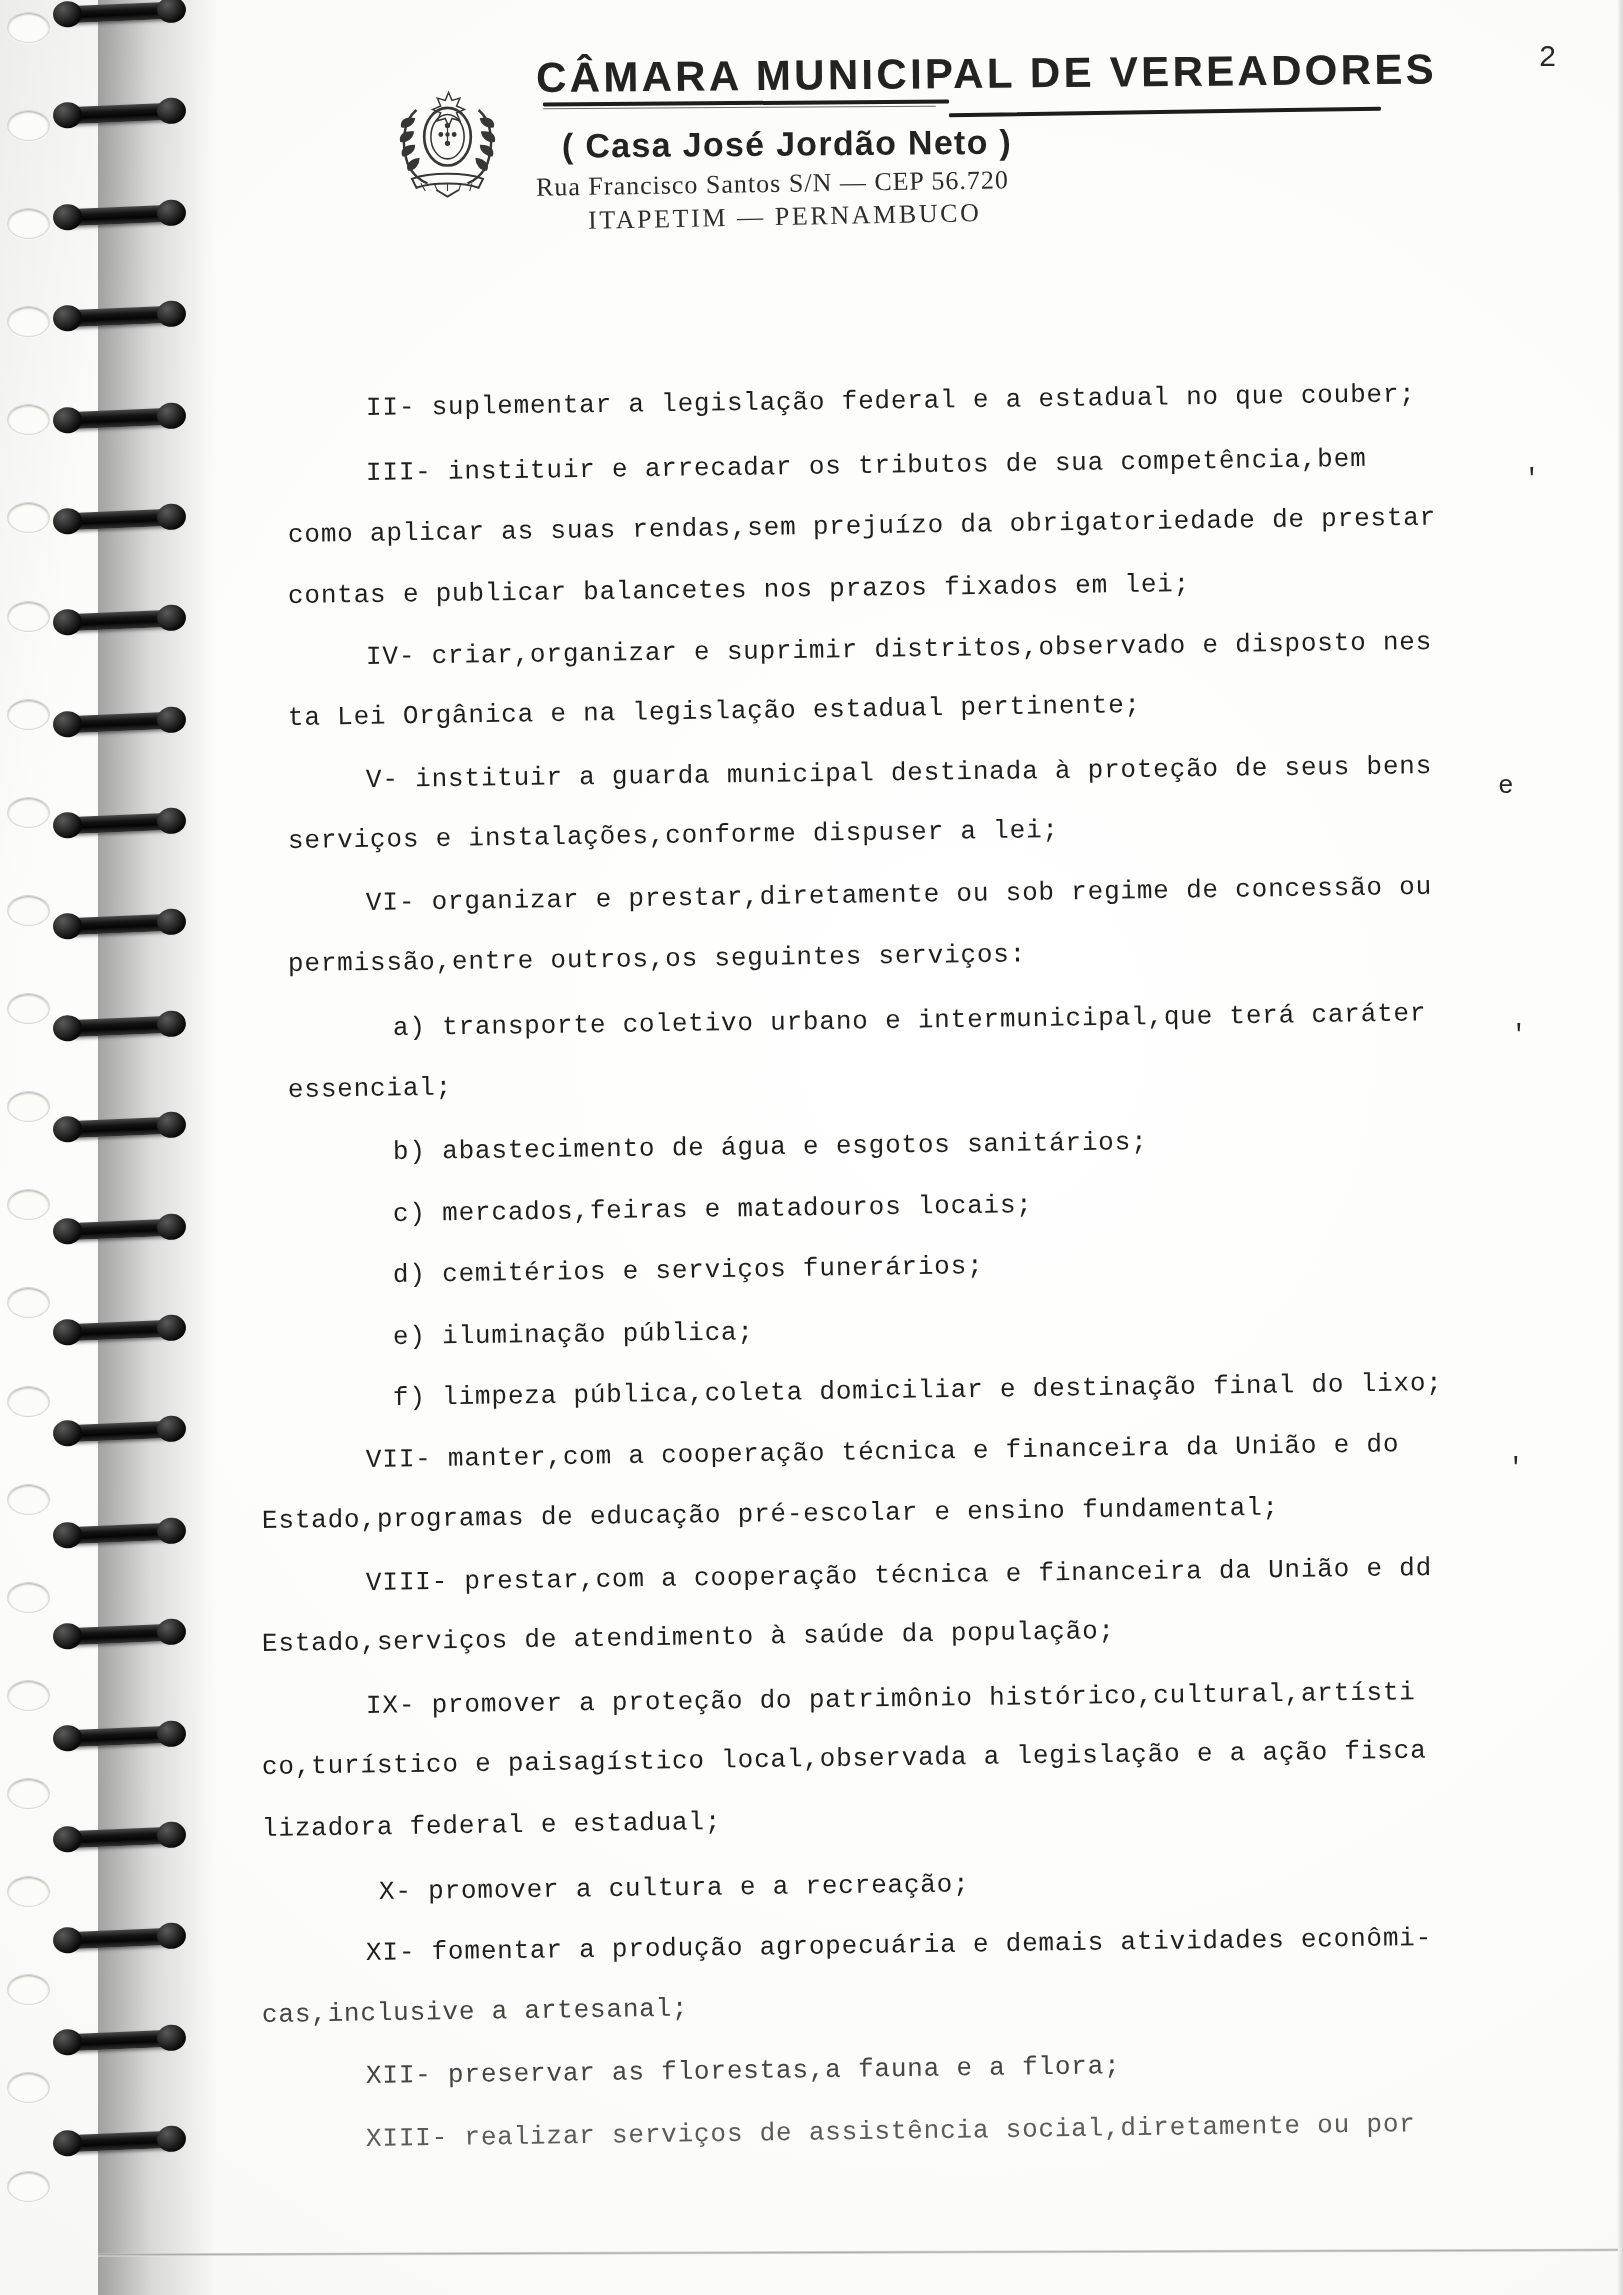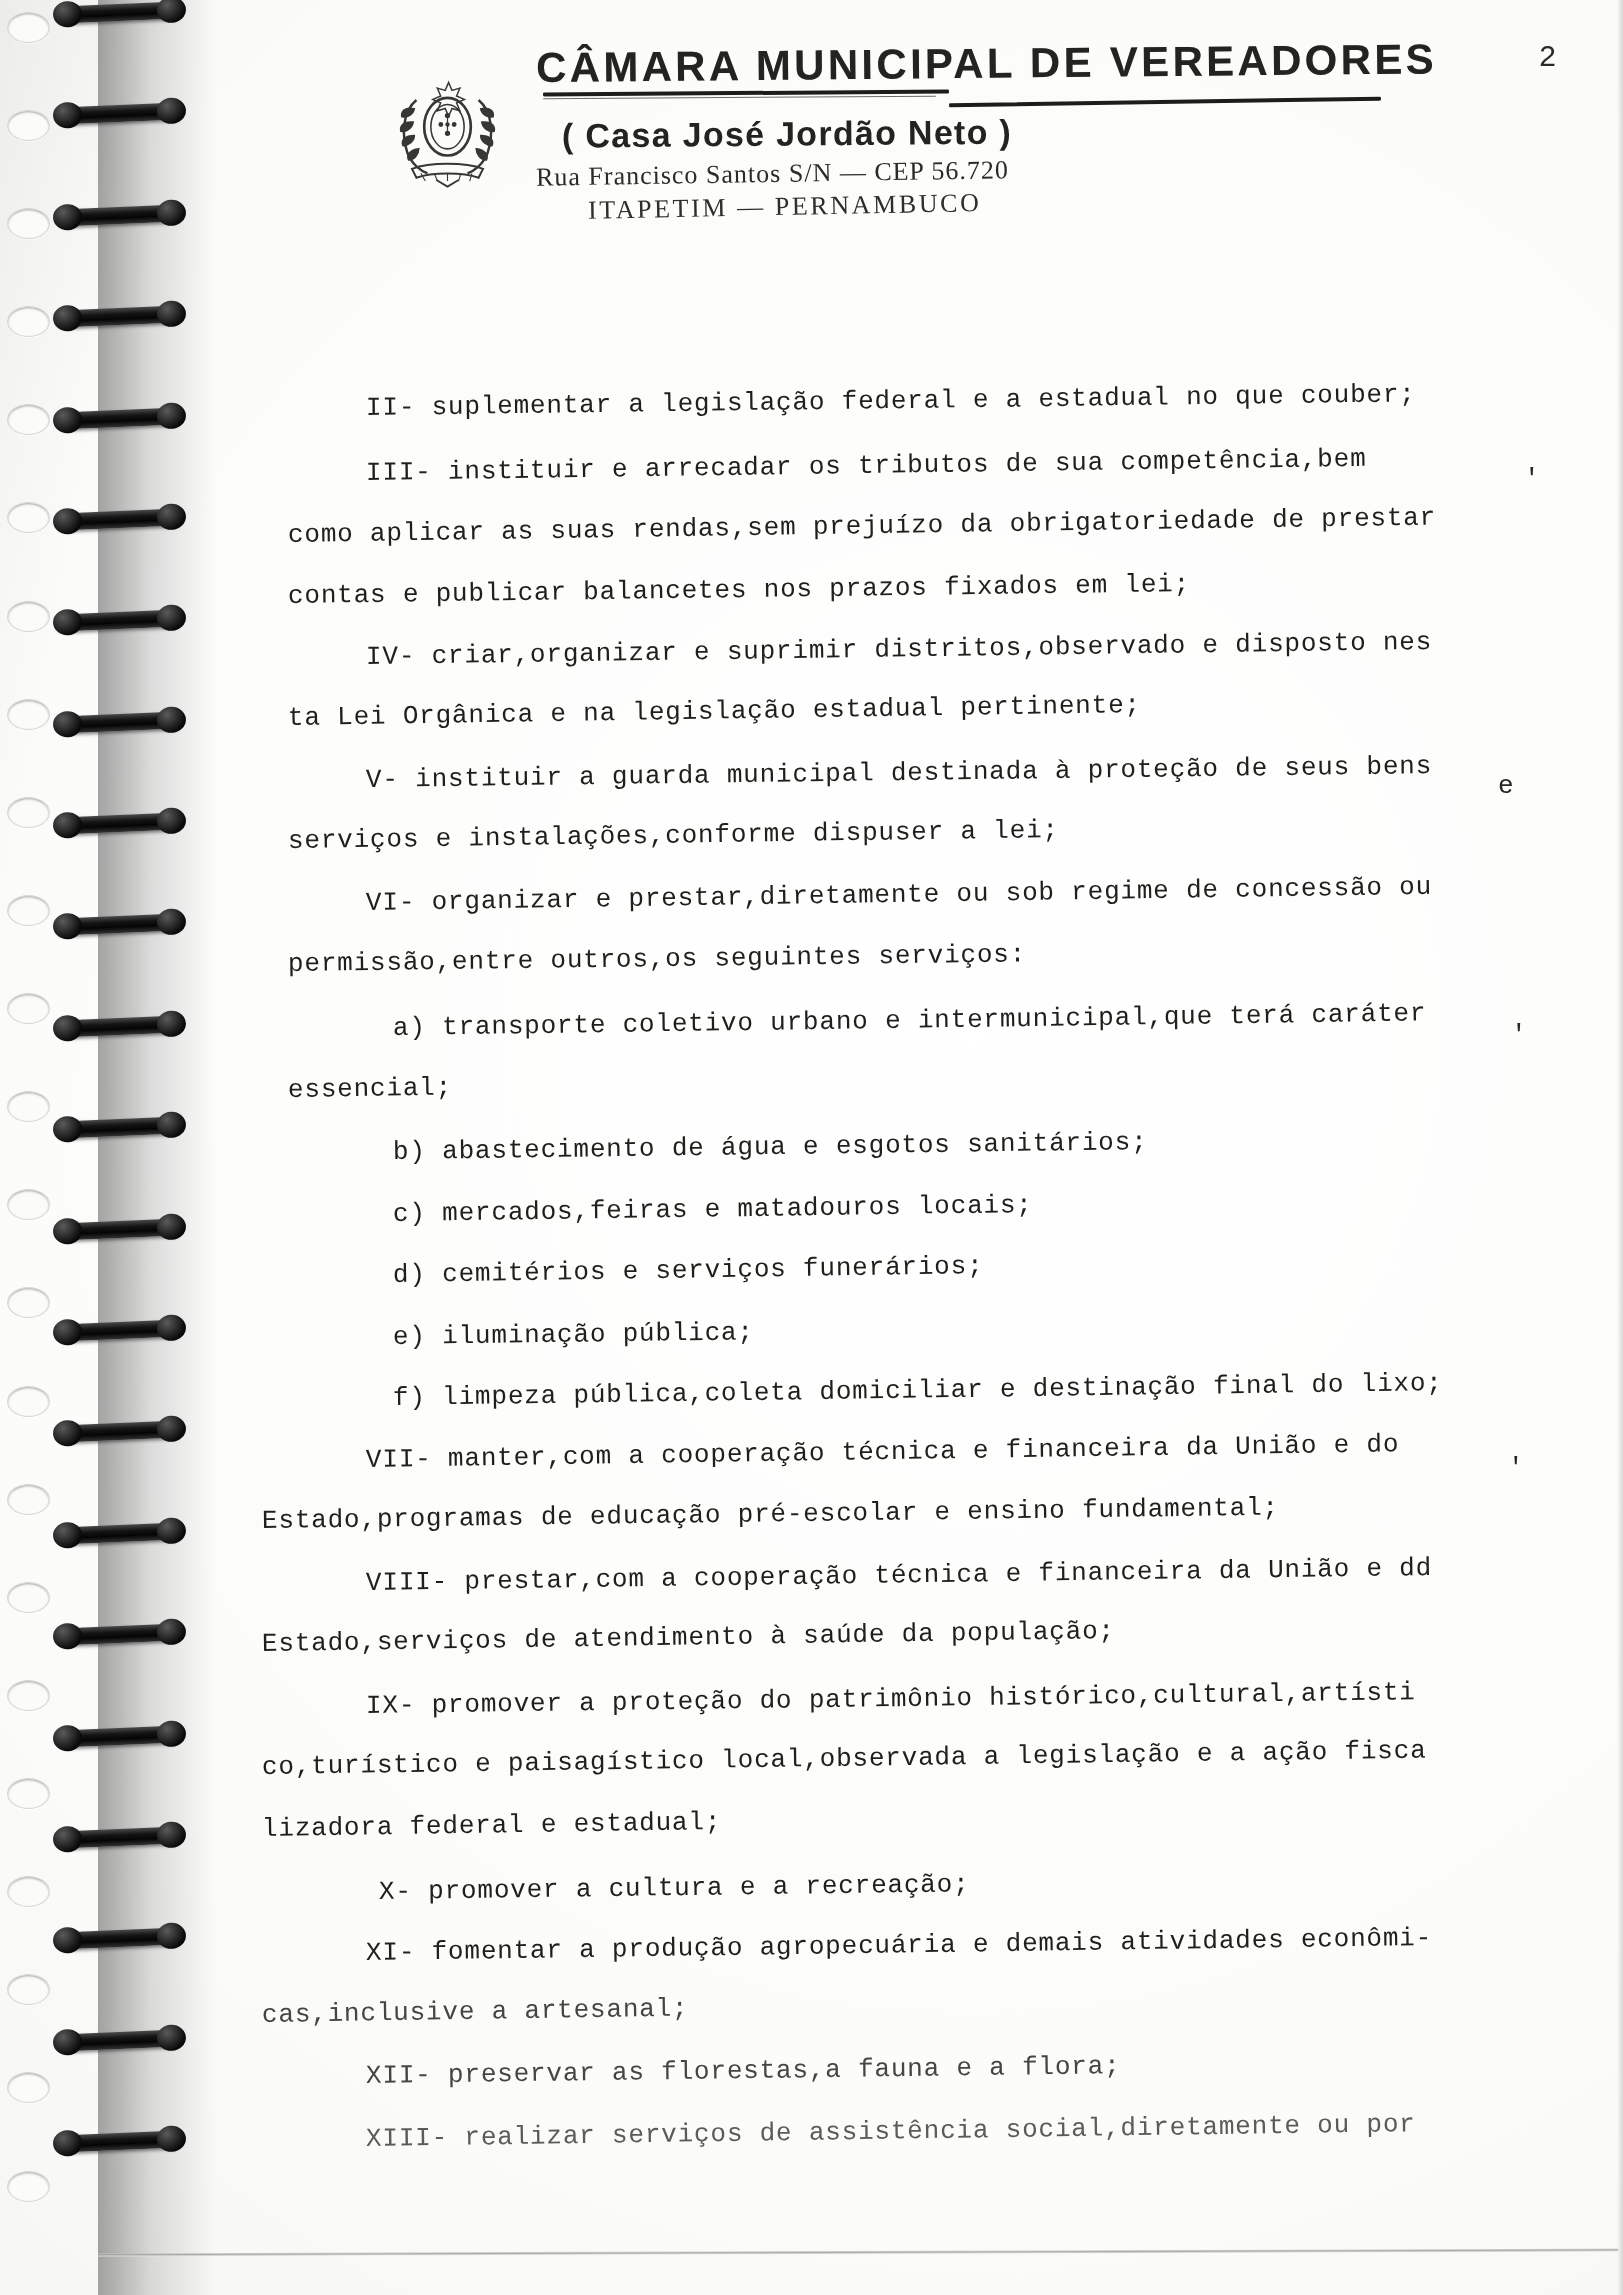--- a/index.html
+++ b/index.html
@@ -50,21 +50,21 @@
     box-shadow:0 2px 3.3px rgba(0,0,0,.45);
   }
   .coil::before,.coil::after{
     content:"";position:absolute;top:-4.6px;width:29px;height:26px;border-radius:50%;
     background:radial-gradient(circle at 35% 30%,#5a5a5a,#0a0a0a 70%);
   }
   .coil::before{left:-5.2px;}
   .coil::after{right:-5.2px;}
 
   
-  .letterhead{position:absolute;left:366px;top:40px;width:1021px;}
+  .letterhead{position:absolute;left:366px;top:50px;width:1021px;}
   .crest{
     position:absolute;left:26px;top:31px;width:111px;height:118px;
   }
   .crest svg{width:100%;height:100%;opacity:.88;}
 
   .lh-title{
     margin-left:170px;
     font-family:"Liberation Sans",sans-serif;
     font-size:42px;font-weight:700;letter-spacing:3.3px;
     color:#23231f;

